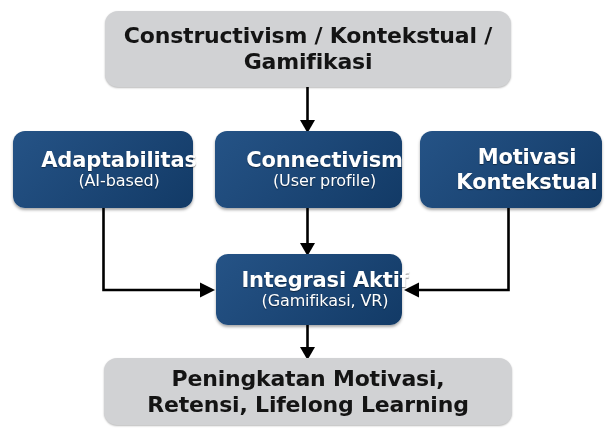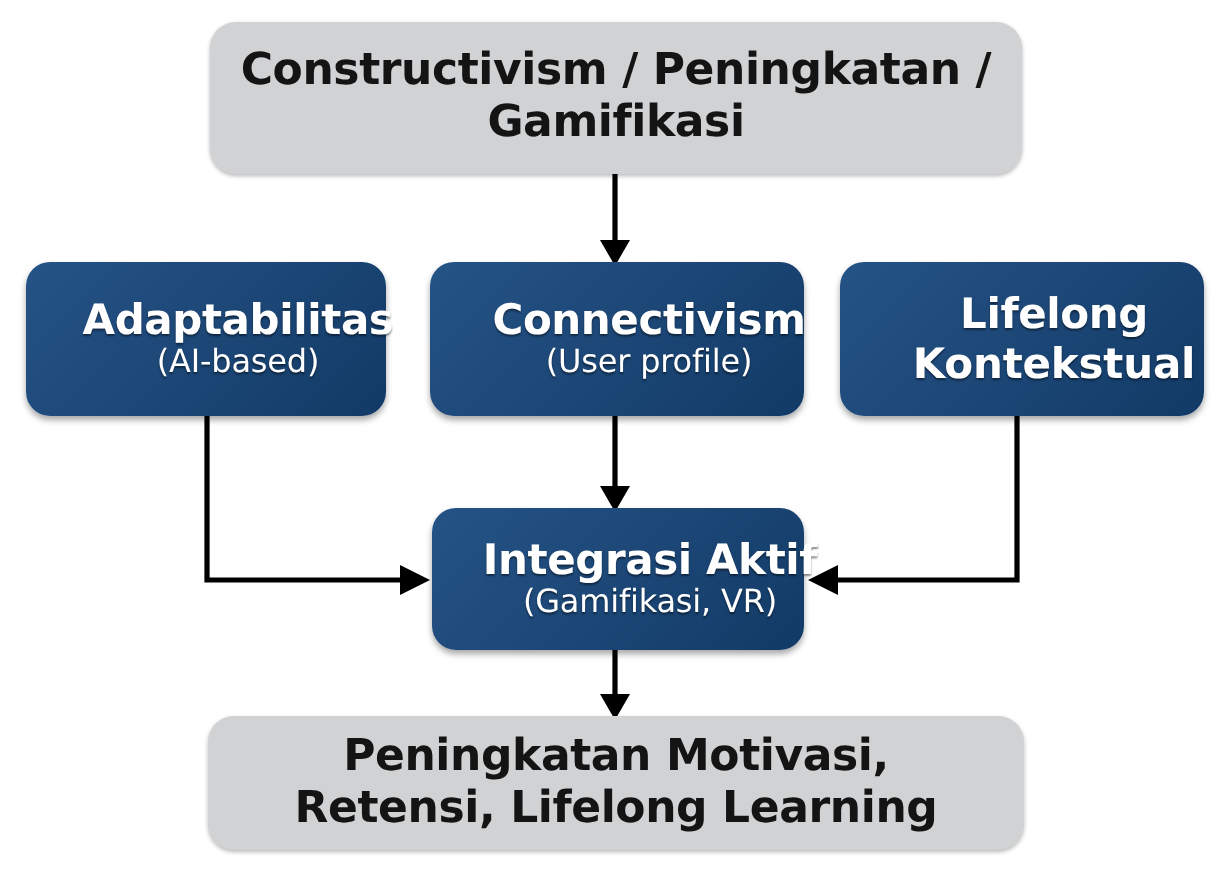--- a/index.html
+++ b/index.html
@@ -118,36 +118,36 @@
       <path d="M 419 282.5 L 404 290 L 419 297.5 Z" fill="#000000"></path>
     </g>
 
     <g>
       <line x1="307.5" y1="325" x2="307.5" y2="350" stroke="#000000" stroke-width="2.6"></line>
       <path d="M 300 347 L 315 347 L 307.5 360 Z" fill="#000000"></path>
     </g>
   </svg>
 
   <div class="node grey" id="node-theory">
-    <span class="l1">Constructivism / Peningkatan /</span>
+    <span class="l1">Constructivism / Kontekstual /</span>
     <span class="l2">Gamifikasi</span>
   </div>
 
   <div class="node blue" id="node-adapt">
     <span class="l1">Adaptabilitas</span>
     <span class="l2">(AI-based)</span>
   </div>
 
   <div class="node blue" id="node-personal">
     <span class="l1">Connectivism</span>
     <span class="l2">(User profile)</span>
   </div>
 
   <div class="node blue both-bold" id="node-integ">
-    <span class="l1">Lifelong</span>
+    <span class="l1">Motivasi</span>
     <span class="l2">Kontekstual</span>
   </div>
 
   <div class="node blue" id="node-engage">
     <span class="l1">Integrasi Aktif</span>
     <span class="l2">(Gamifikasi, VR)</span>
   </div>
 
   <div class="node grey" id="node-outcome">
     <span class="l1">Peningkatan Motivasi,</span>

